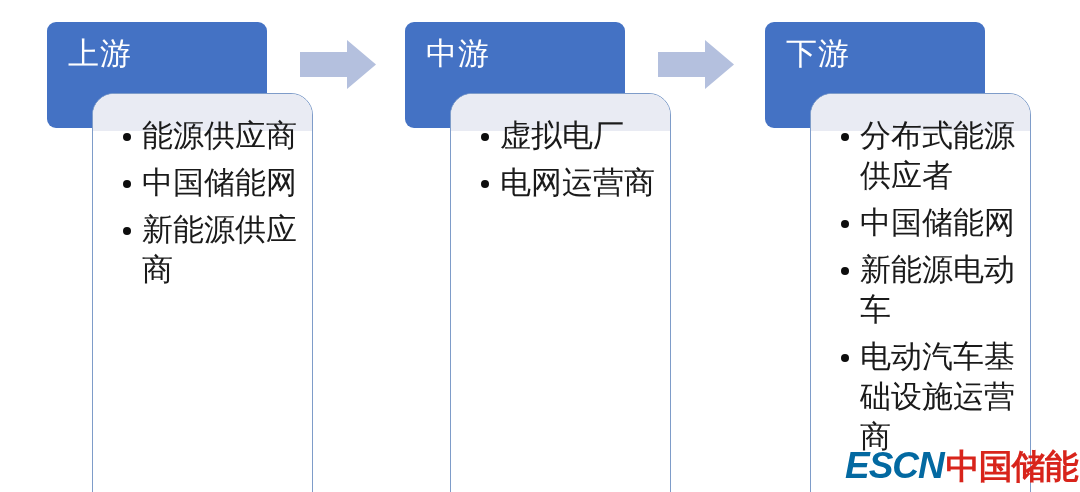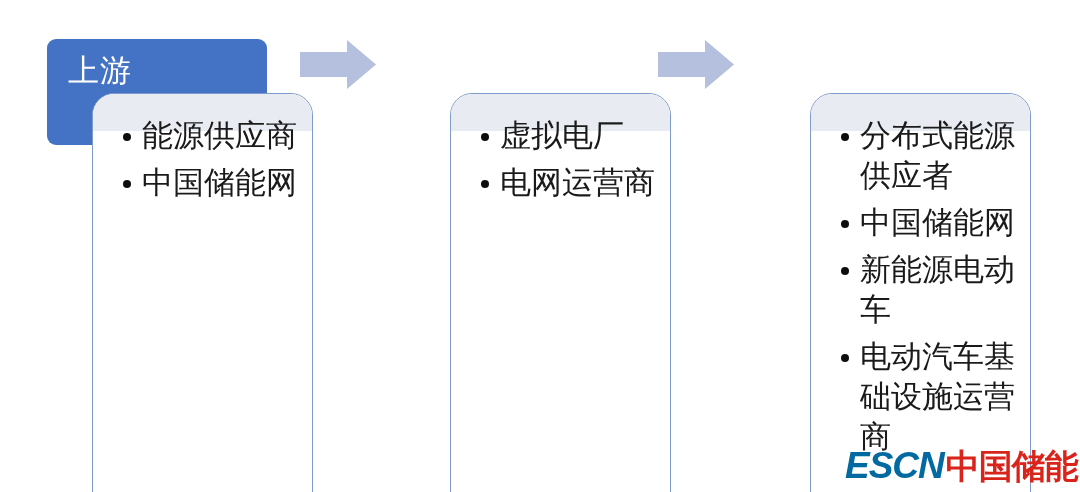--- a/index.html
+++ b/index.html
@@ -126,53 +126,60 @@
     letter-spacing: -1px;
     color: #d8241b;
     margin-left: 2px;
   }
 </style>
 </head>
 <body>
 
 <div id="stage">
 
-  <div class="stage-header" style="left:47px; top:22px;margin-top:17px;">
+  <div class="stage-header" style="left:47px; top:22px;">
     <div class="stage-header-title">上游</div>
   </div>
 
   <div class="stage-card" style="left:92px; top:93px;">
     <div class="stage-card-tint"></div>
     <ul class="bullet-list">
       <li class="bullet-item">能源供应商</li>
       <li class="bullet-item">中国储能网</li>
+      <li class="bullet-item">新能源供应商</li>
     </ul>
   </div>
 
   <div class="flow-arrow" style="left:300px; top:40px;">
     <svg viewBox="0 0 76 49" preserveAspectRatio="none" aria-hidden="true">
       <polygon points="0,12 47,12 47,0 76,24.5 47,49 47,37 0,37" fill="#b4c0de"></polygon>
     </svg>
   </div>
 
+  <div class="stage-header" style="left:405px; top:22px;">
+    <div class="stage-header-title">中游</div>
+  </div>
 
   <div class="stage-card" style="left:450px; top:93px;">
     <div class="stage-card-tint"></div>
     <ul class="bullet-list">
       <li class="bullet-item">虚拟电厂</li>
       <li class="bullet-item">电网运营商</li>
     </ul>
   </div>
 
   <div class="flow-arrow" style="left:658px; top:40px;">
     <svg viewBox="0 0 76 49" preserveAspectRatio="none" aria-hidden="true">
       <polygon points="0,12 47,12 47,0 76,24.5 47,49 47,37 0,37" fill="#b4c0de"></polygon>
     </svg>
   </div>
 
+  <div class="stage-header" style="left:765px; top:22px;">
+    <div class="stage-header-title">下游</div>
+  </div>
 
   <div class="stage-card" style="left:810px; top:93px;">
     <div class="stage-card-tint"></div>
     <ul class="bullet-list">
       <li class="bullet-item">分布式能源供应者</li>
       <li class="bullet-item">中国储能网</li>
       <li class="bullet-item">新能源电动车</li>
       <li class="bullet-item">电动汽车基础设施运营商</li>
     </ul>
   </div>

